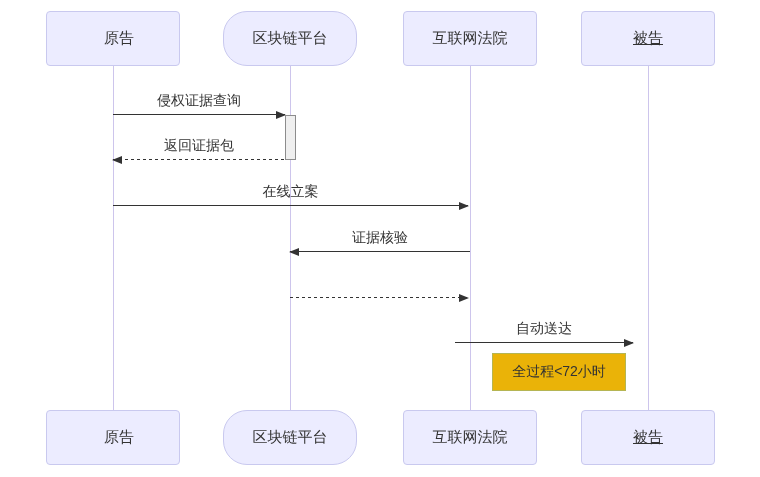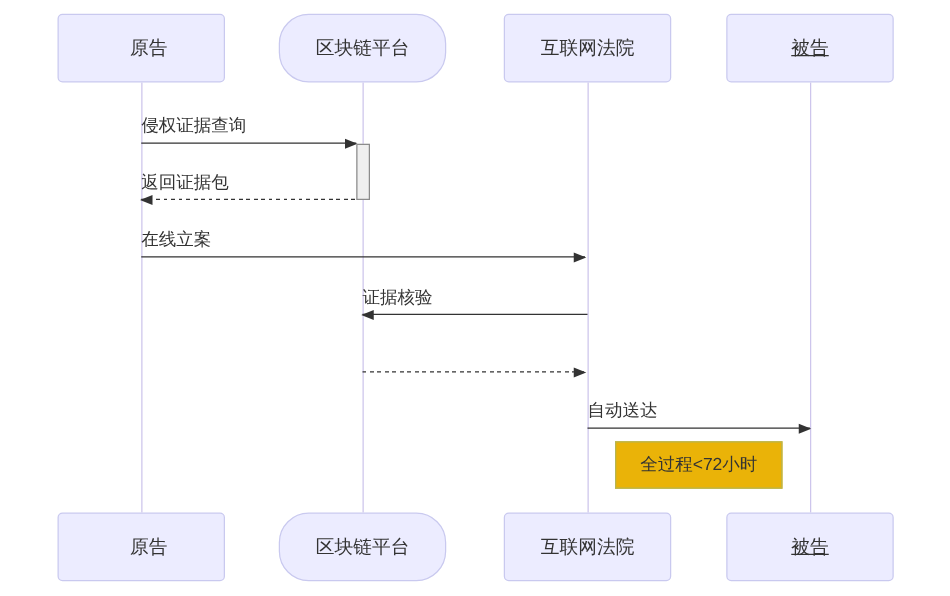--- a/index.html
+++ b/index.html
@@ -69,21 +69,21 @@
   .message {
     position: absolute;
     height: 22px;
     z-index: 1;
   }
   .msg-label {
     position: absolute;
     left: 0;
     right: 0;
     bottom: 5px;
-    text-align: left;
+    text-align: center;
     font-size: 14px;
     color: #333333;
     white-space: nowrap;
   }
   .msg-line {
     position: absolute;
     left: 0;
     right: 0;
     bottom: 0;
     height: 1.5px;
@@ -101,21 +101,21 @@
     border-bottom: 4.5px solid transparent;
   }
   .arrowhead.right { right: -1px; border-left: 10px solid #333333; }
   .arrowhead.left  { left: -1px;  border-right: 10px solid #333333; }
 
   #m1 { left: 113px; top: 93px;  width: 172px; }
   #m2 { left: 113px; top: 138px; width: 172px; }
   #m3 { left: 113px; top: 184px; width: 355px; }
   #m4 { left: 290px; top: 230px; width: 180px; }
   #m5 { left: 290px; top: 276px; width: 178px; }
-  #m6 { left: 470px; top: 321px; width: 178px; }
+  #m6 { left: 455px; top: 321px; width: 178px; }
 
   
   #note {
     position: absolute;
     left: 492px;
     top: 353px;
     width: 134px;
     height: 38px;
     box-sizing: border-box;
     background: #eab308;

